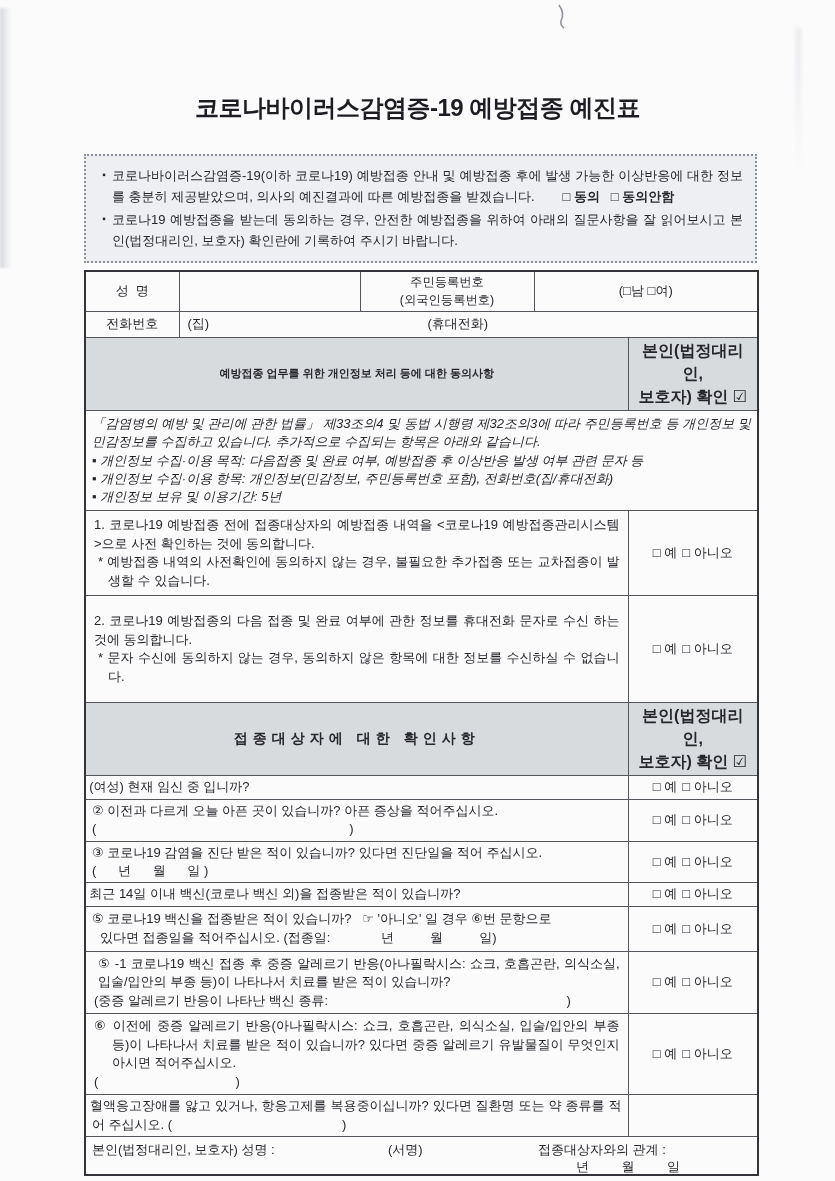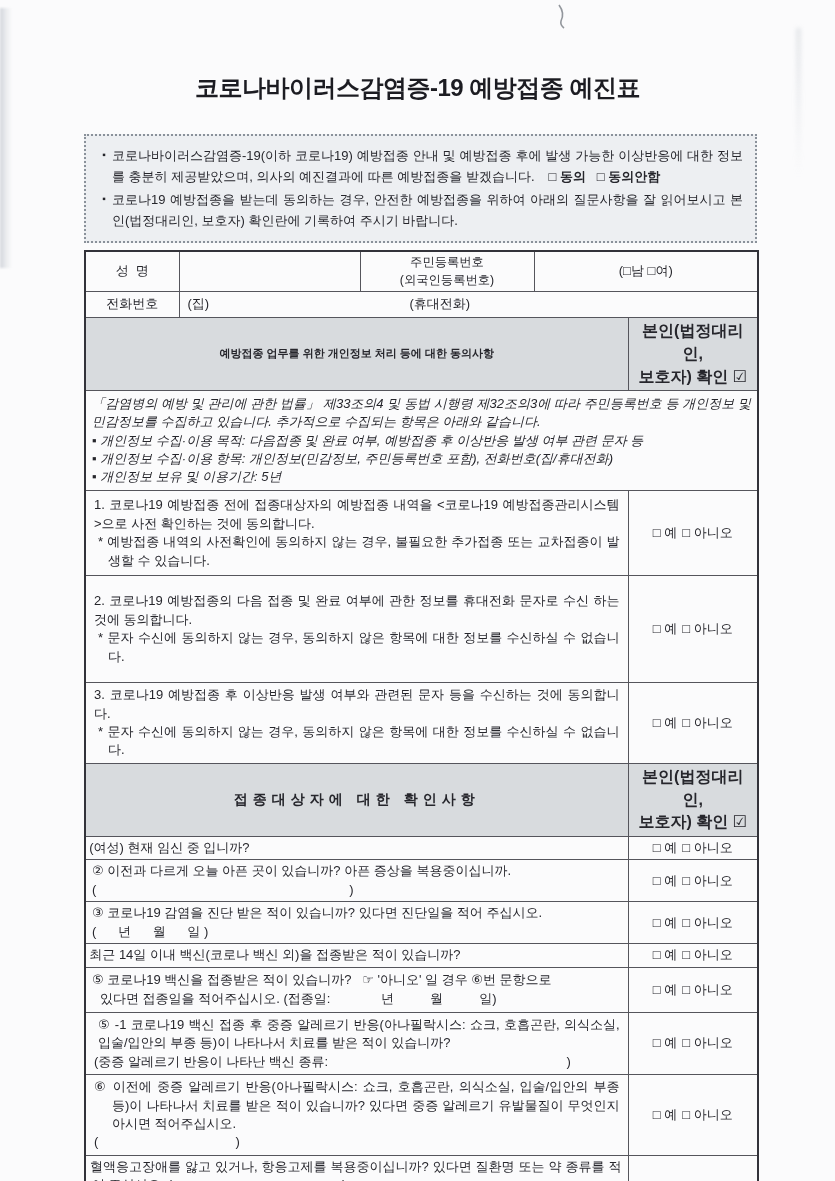--- a/index.html
+++ b/index.html
@@ -15,33 +15,33 @@
     background:linear-gradient(to right, rgba(176,183,193,.55), rgba(200,205,212,.18) 60%, transparent);
     filter:blur(1px); pointer-events:none;
   }
   .scan-streak {
     position:absolute; right:34px; top:28px; width:5px; height:150px;
     background:linear-gradient(to bottom, rgba(190,196,204,.35), transparent);
     filter:blur(2px); pointer-events:none;
   }
   .pen-mark { position:absolute; left:545px; top:2px; pointer-events:none; }
   .page-title {
-    margin-top:72px; text-align:center;
+    margin-top:92px; text-align:center;
     font-size:24px; font-weight:800; letter-spacing:-0.5px; color:#1c1c22;
   }
   .intro-box {
     width:673px; margin:30px 0 0 84px;
     border:2px dotted #8a919a; background:#edeff2;
     padding:9px 12px 8px 10px;
     line-height:1.62; color:#26262c;
   }
   .intro-row { display:flex; margin-bottom:2px; }
   .intro-bullet { width:16px; flex:0 0 16px; font-size:10px; padding-top:2px; text-align:center; }
   .intro-text { flex:1; text-align:justify; }
-  .intro-options { font-weight:bold; margin-left:14px; white-space:pre-wrap; }
+  .intro-options { font-weight:bold; margin-left:28px; white-space:pre-wrap; }
   table.form {
     width:673px; margin:7px 0 0 84px;
     border-collapse:collapse; table-layout:fixed;
     border:2px solid #33333a;
     font-size:13px; color:#26262c;
   }
   table.form td {
     border:1px solid #55555c; padding:2px 6px; vertical-align:middle;
     line-height:1.42; overflow:hidden;
   }
@@ -103,21 +103,21 @@
       <div>주민등록번호</div>
       <div>(외국인등록번호)</div>
     </td>
     <td class="c pre" colspan="2">(□남 □여)</td>
   </tr>
 
   <tr style="height:26px">
     <td class="c">전화번호</td>
     <td colspan="4" class="rel" style="height:26px">
       <span class="abs" style="left:8px; top:3px">(집)</span>
-      <span class="abs" style="left:230px; top:3px">(휴대전화)</span>
+      <span class="abs" style="left:248px; top:3px">(휴대전화)</span>
     </td>
   </tr>
 
   <tr class="thick-top" style="height:36px">
     <td colspan="4" class="hdr c section-title">예방접종 업무를 위한 개인정보 처리 등에 대한 동의사항</td>
     <td class="hdr confirm-cell">
       <div>본인(법정대리인,</div>
       <div>보호자) 확인 ☑</div>
     </td>
   </tr>
@@ -144,48 +144,39 @@
   <tr style="height:70px">
     <td colspan="4" style="padding:16px 8px">
       <div style="text-align:justify">2. 코로나19 예방접종의 다음 접종 및 완료 여부에 관한 정보를 휴대전화 문자로 수신 하는 것에 동의합니다.</div>
       <div class="note">* 문자 수신에 동의하지 않는 경우, 동의하지 않은 항목에 대한 정보를 수신하실 수 없습니다.</div>
     </td>
     <td class="answer-cell">
       <span class="opt">□ 예</span><span class="opt">□ 아니오</span>
     </td>
   </tr>
 
-  <tr style="height:46px">
-    <td colspan="4" style="padding:3px 8px">
-      <div style="text-align:justify">3. 코로나19 예방접종 후 이상반응 발생 여부와 관련된 문자 등을 수신하는 것에 동의합니다.</div>
-      <div class="note">* 문자 수신에 동의하지 않는 경우, 동의하지 않은 항목에 대한 정보를 수신하실 수 없습니다.</div>
-    </td>
-    <td class="answer-cell">
-      <span class="opt">□ 예</span><span class="opt">□ 아니오</span>
-    </td>
-  </tr>
 
   <tr class="thick-top" style="height:48px">
     <td colspan="4" class="hdr c q-section-title">접종대상자에  대한  확인사항</td>
     <td class="hdr confirm-cell">
       <div>본인(법정대리인,</div>
       <div>보호자) 확인 ☑</div>
     </td>
   </tr>
 
   <tr style="height:21px">
     <td colspan="4" class="q-text">① (여성) 현재 임신 중 입니까?</td>
     <td class="answer-cell">
       <span class="opt">□ 예</span><span class="opt">□ 아니오</span>
     </td>
   </tr>
 
   <tr style="height:39px">
     <td colspan="4">
-      <div class="q-text">② 이전과 다르게 오늘 아픈 곳이 있습니까? 아픈 증상을 복용중이십니까.</div>
+      <div class="q-text">② 이전과 다르게 오늘 아픈 곳이 있습니까? 아픈 증상을 적어주십시오.</div>
       <div class="pre">(                                                                      )</div>
     </td>
     <td class="answer-cell">
       <span class="opt">□ 예</span><span class="opt">□ 아니오</span>
     </td>
   </tr>
 
   <tr style="height:36px">
     <td colspan="4">
       <div class="q-text">③ 코로나19 감염을 진단 받은 적이 있습니까? 있다면 진단일을 적어 주십시오.</div>

